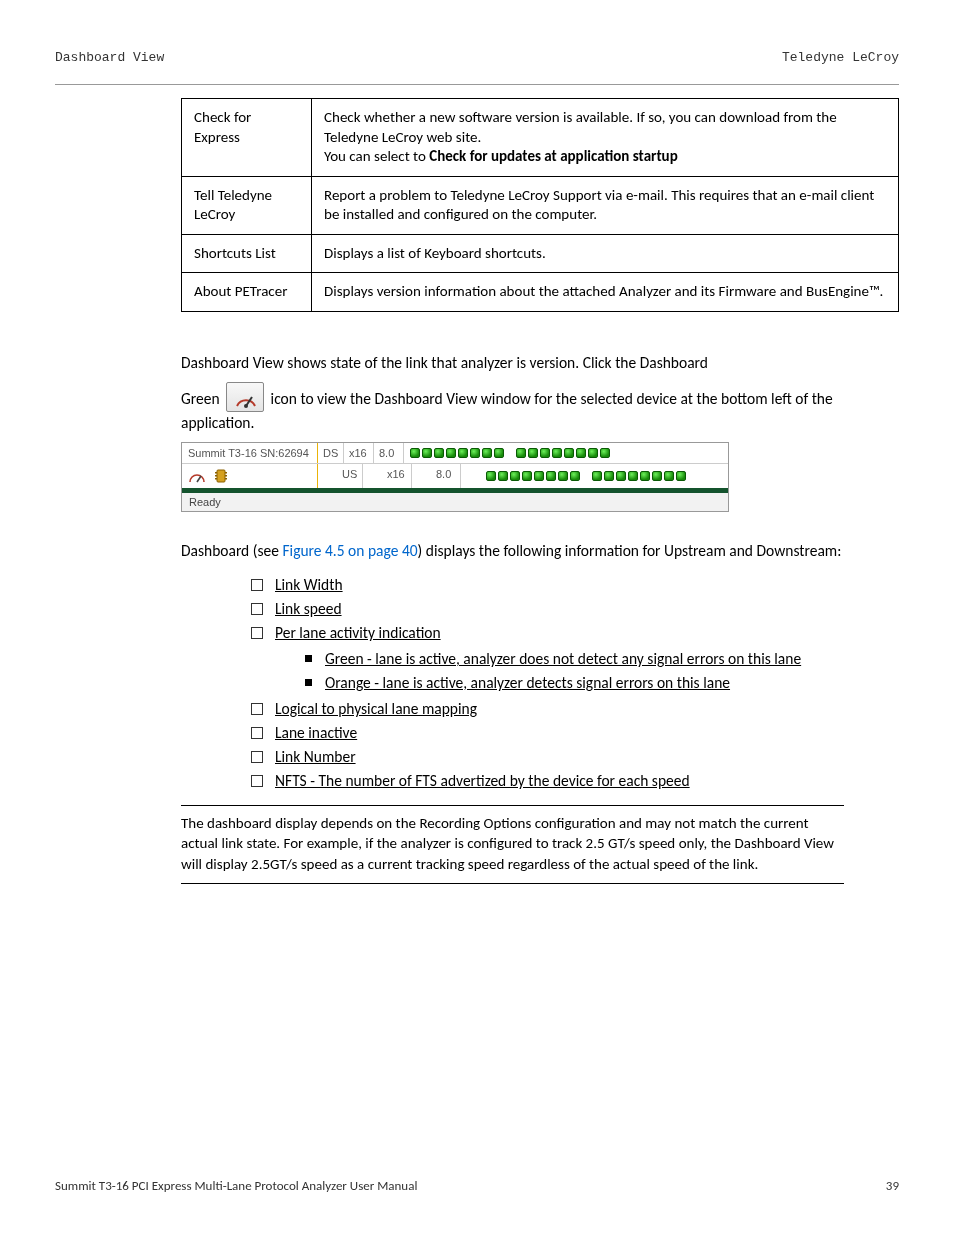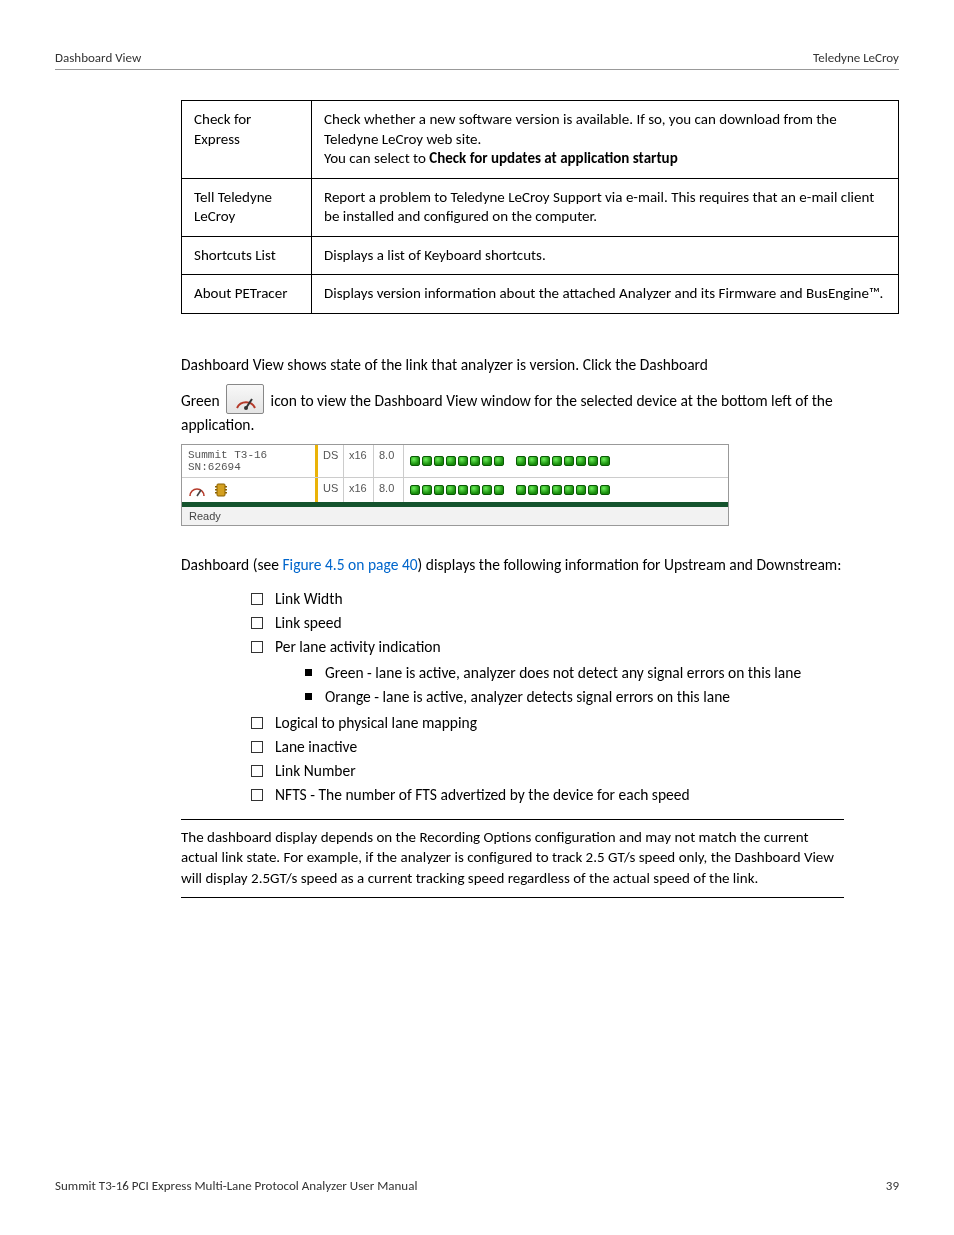--- a/index.html
+++ b/index.html
@@ -12,22 +12,23 @@
     height: 1235px;
     position: relative;
     padding: 50px 55px 40px 55px;
   }
   .header {
     display: flex;
     justify-content: space-between;
     font-size: 13px;
     color: #333;
     border-bottom: 1px solid #999;
-    padding-bottom: 4px;
-    margin-bottom: 30px;
+    padding-bottom: 19px;
+    margin-bottom: 13px;
+    font-family: Liberation Mono, monospace;
   }
   .content { margin-left: 126px; margin-right: 0; }
   table.info {
     border-collapse: collapse;
     width: 100%;
     margin-bottom: 40px;
   }
   table.info td {
     border: 1.5px solid #000;
     padding: 9px 12px;
@@ -58,29 +59,28 @@
     margin-top: 6px;
     margin-bottom: 6px;
   }
   .screenshot .row {
     display: flex;
     align-items: stretch;
     font-family: Tahoma, sans-serif;
     font-size: 11px;
     color: #555;
   }
-  .screenshot .row + .row { border-top: 1px solid #ccc; }
+  .screenshot .row + .row { border-top: 1px solid #ccc; gap: 19px; }
   .lcell {
     width: 136px;
-    border-right: 3px solid #eab308;
+    border-right: 1px solid #eab308;
     padding: 4px 6px;
     display: flex;
     align-items: center;
     gap: 8px;
-    font-family: Liberation Mono, monospace;
   }
   .smallcell {
     border-right: 1px solid #ccc;
     padding: 4px 5px;
     width: 26px;
     text-align: left;
   }
   .smallcell.w { width: 30px; }
   .ledcell { padding: 3px 6px; display: flex; gap: 2px; align-items: center; }
   .led {
@@ -91,21 +91,21 @@
   }
   .ledgap { width: 8px; }
   .status {
     border-top: 5px solid #14532d;
     background: #f2f2f2;
     padding: 3px 7px;
     font-family: Tahoma, sans-serif;
     font-size: 11px;
     color: #444;
   }
-  ul.chk { list-style: none; margin: 8px 0 12px 68px; }
+  ul.chk { list-style: none; margin: 8px 0 12px 68px; text-decoration: underline; }
   ul.chk > li { padding-left: 26px; position: relative; line-height: 1.55; font-size: 15.5px; }
   ul.chk > li::before {
     content: "";
     position: absolute; left: 2px; top: 6px;
     width: 10px; height: 10px;
     border: 1.4px solid #333;
   }
   ul.sq { list-style: none; margin: 2px 0 2px 28px; }
   ul.sq > li { padding-left: 22px; position: relative; line-height: 1.55; }
   ul.sq > li::before {

